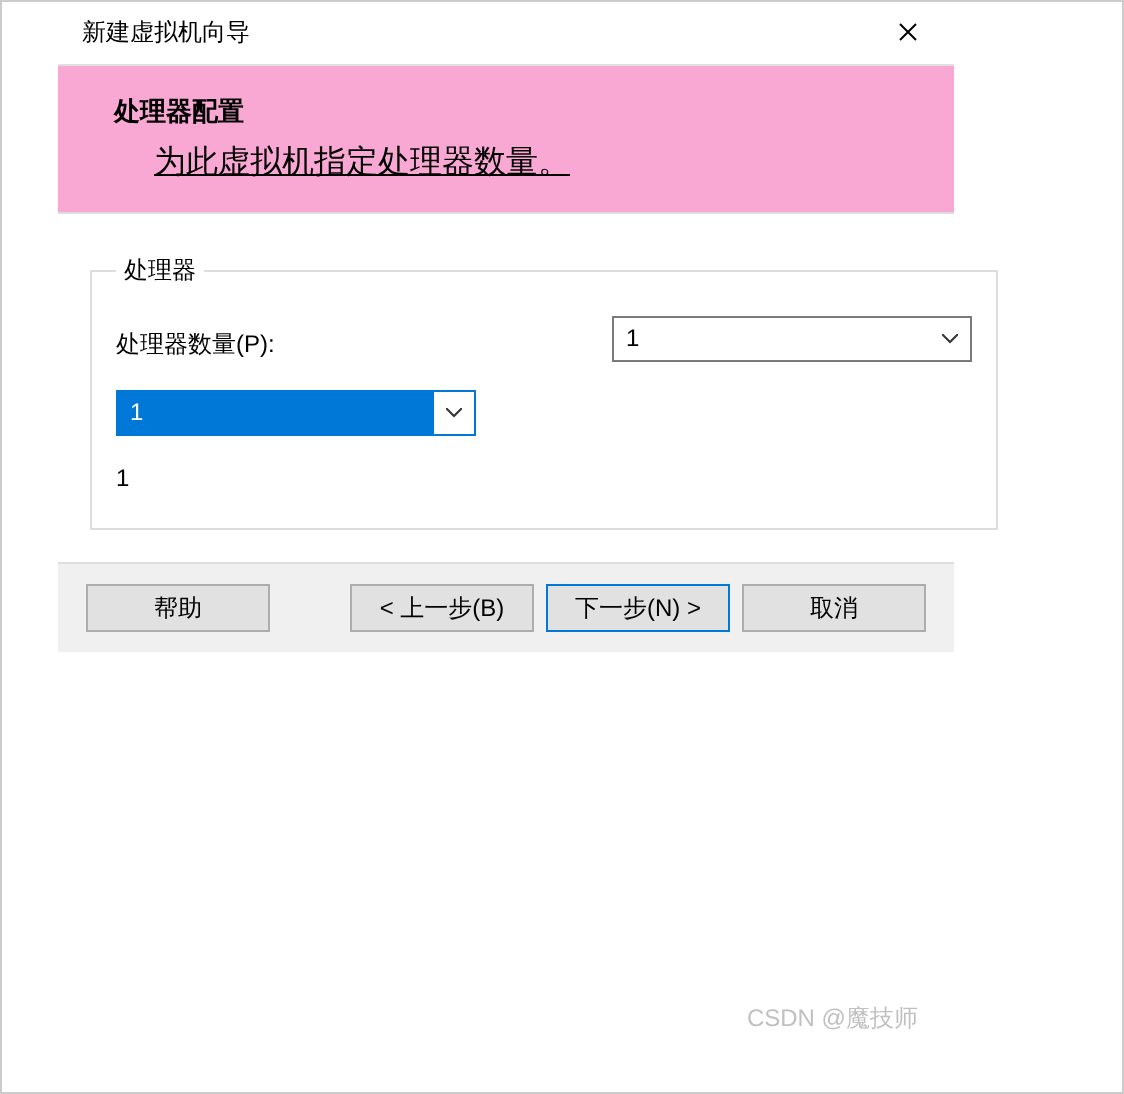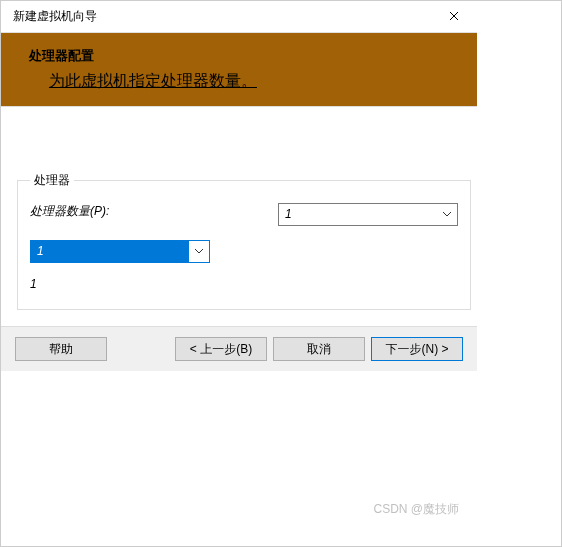--- a/index.html
+++ b/index.html
@@ -28,40 +28,38 @@
     height: 100%;
     display: flex;
     align-items: center;
     justify-content: center;
     cursor: pointer;
   }
   .titlebar-close svg { width: 10px; height: 10px; }
   .header {
     padding: 14px 20px 14px 28px;
     border-bottom: 1px solid #ddd;
-    background: #a16207;
+    background: #f9a8d4;
   }
   .header-title { font-size: 13px; font-weight: bold; color: #000; margin-bottom: 6px; }
   .header-desc { font-size: 16px; color: #000; padding-left: 20px; text-decoration: underline; }
   .content {
     flex: 1;
     padding: 20px 16px 16px 16px;
     background: #fff;
   }
   fieldset {
     border: 1px solid #ddd;
     padding: 14px 12px 18px 12px;
-    margin-top: 45px;
   }
   fieldset legend { font-size: 12px; color: #000; padding: 0 4px; }
   .form-row {
     display: flex;
-    align-items: flex-start;
+    align-items: flex-end;
     margin-bottom: 14px;
-    font-style: italic;
   }
   .form-label {
     width: 248px;
     font-size: 12px;
     color: #000;
   }
   .form-value { flex: 0 0 180px; font-size: 12px; }
   .combo {
     position: relative;
     width: 180px;
@@ -111,21 +109,21 @@
   }
   .btn.primary { border-color: #0078d7; }
   .watermark {
     position: absolute;
     right: 18px;
     bottom: 28px;
     font-size: 12px;
     color: rgba(150,150,150,0.6);
     pointer-events: none;
   }
-  .wrap { position: relative; width: 476px; height: 547px; }
+  .wrap { position: relative; width: 476px; height: 547px; padding-left: 28px; }
 </style>
 </head>
 <body>
 <div class="wrap">
 
 <div class="titlebar">
   <span class="titlebar-title">新建虚拟机向导</span>
   <div class="titlebar-close">
     <span>
       <svg viewBox="0 0 10 10">
@@ -170,19 +168,19 @@
     <div class="form-row" style="margin-bottom:0;">
       <div class="form-value">1</div>
     </div>
   </fieldset>
 </div>
 
 <div class="footer">
   <button class="btn">帮助</button>
   <div class="footer-spacer"></div>
   <button class="btn">&lt; 上一步(B)</button>
+  <button class="btn primary">下一步(N) &gt;</button>
   <button class="btn">取消</button>
-  <button class="btn primary">下一步(N) &gt;</button>
 </div>
 
 <div class="watermark">CSDN @魔技师</div>
 
 </div>
 
 </body></html>

